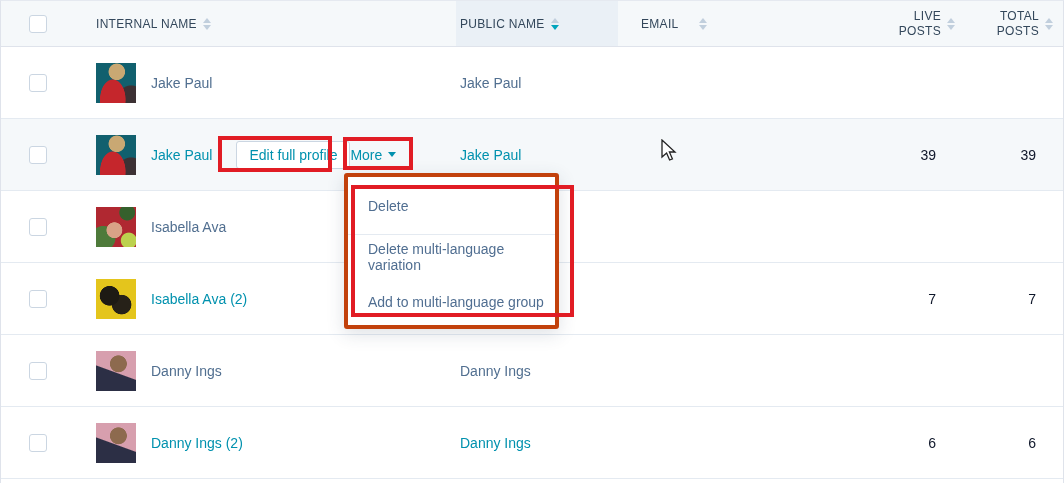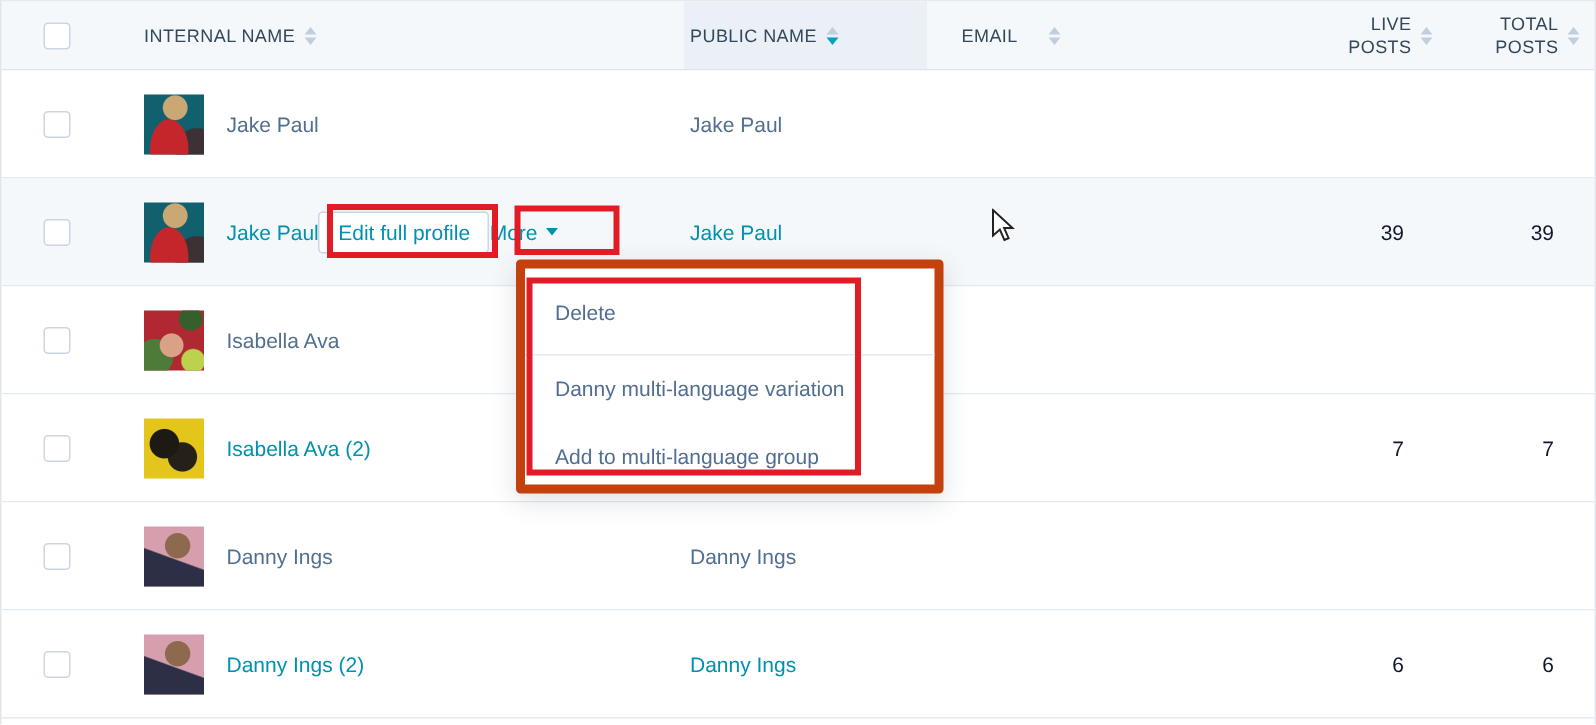--- a/index.html
+++ b/index.html
@@ -96,21 +96,21 @@
   }
   .av-danny {
     background:
       radial-gradient(circle at 56% 32%, #8d6a4e 0 23%, rgba(141,106,78,0) 25%),
       linear-gradient(200deg, rgba(44,47,69,0) 52%, #2c2f45 54%),
       #d79fae;
   }
 
   
   .btn-edit {
-    margin-left:0;
+    margin-left:24px;
     height:28px;
     padding:0 12px;
     background:#fff;
     border:1px solid #cbd6e2;
     border-radius:3px;
     color:#0091ae;
     font-size:14px;
     font-family:"Liberation Sans", sans-serif;
     display:inline-flex; align-items:center;
   }
@@ -121,23 +121,23 @@
     font-size:14px;
     font-family:"Liberation Sans", sans-serif;
     display:inline-flex; align-items:center; gap:6px;
   }
   .caret-down { width:0; height:0; border-left:4px solid transparent; border-right:4px solid transparent; border-top:5px solid #0091ae; }
 
   
   .dropdown {
     position:absolute;
     left:343px; top:172px;
-    width:285px; height:156px;
+    width:215px; height:156px;
     background:#fff;
-    border:6px solid #c2410c;
+    border:4px solid #c2410c;
     border-radius:3px;
     box-shadow:0 5px 18px rgba(51,71,91,0.16);
     z-index:5;
     padding-top:1px;
   }
   .menu-item {
     display:flex; align-items:center;
     padding-left:20px;
     font-size:14px;
     color:#506e91;
@@ -339,21 +339,21 @@
     <div class="cell cell-num cell-live">
         <span>6</span>
       </div>
     <div class="cell cell-num cell-total">
         <span>6</span>
       </div>
   </div>
 
   <div class="dropdown">
     <div class="menu-item first">Delete</div>
-    <div class="menu-item mid">Danny multi-language variation</div>
+    <div class="menu-item mid">Delete multi-language variation</div>
     <div class="menu-item last">Add to multi-language group</div>
   </div>
 
   <div class="ann ann-edit"></div>
   <div class="ann ann-more"></div>
   <div class="ann ann-menu"></div>
 
   <svg class="cursor" width="20" height="24" viewBox="0 0 20 24">
     <polygon points="1,1 1,18 5.6,14 8.6,21 11.4,19.8 8.4,13 14,13" fill="#ffffff" stroke="#222222" stroke-width="1.3"></polygon>
   </svg>

